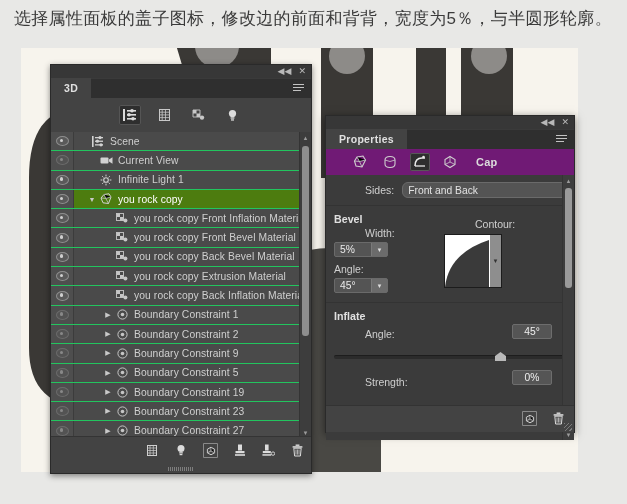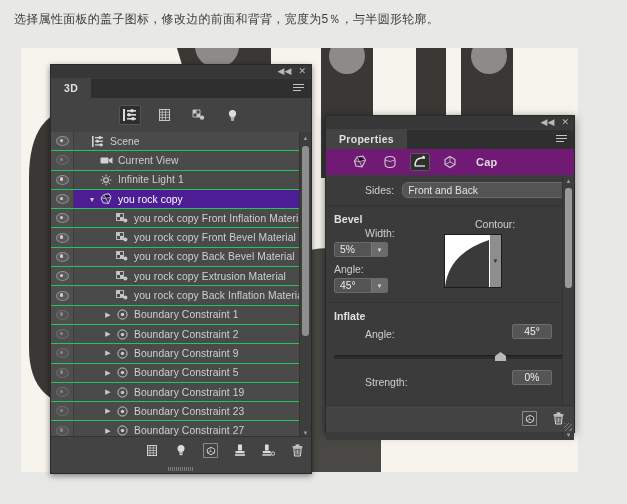--- a/index.html
+++ b/index.html
@@ -19,21 +19,21 @@
   #page {
     position: absolute;
     left: 0; top: 0;
     width: 627px; height: 504px;
     background: #e8e8e6;
   }
   #instruction {
     position: absolute;
     left: 14px; top: 8px;
     width: 600px;
-    font-size: 12px;
+    font-size: 17px;
     color: #3b3b3b;
     letter-spacing: 0.3px;
     line-height: 22px;
     white-space: nowrap;
   }
 
   
   #canvas {
     position: absolute;
     left: 21px; top: 48px;
@@ -146,21 +146,21 @@
   .row {
     height: 18.3px;
     display: flex;
     align-items: center;
     border-bottom: 1px solid #22c55e;
     position: relative;
     background: #4a4a4a;
     cursor: pointer;
   }
   .row.sel .label { color: #ffffff; }
-  .row.sel .rowbody { background: #4c1d95; }
+  .row.sel .rowbody { background: #4d7c0f; }
   .eyecell {
     width: 22px;
     min-width: 22px;
     height: 100%;
     display: flex;
     align-items: center;
     justify-content: center;
     background: #4e4e4e;
     border-right: 1px solid #3c3c3c;
   }

